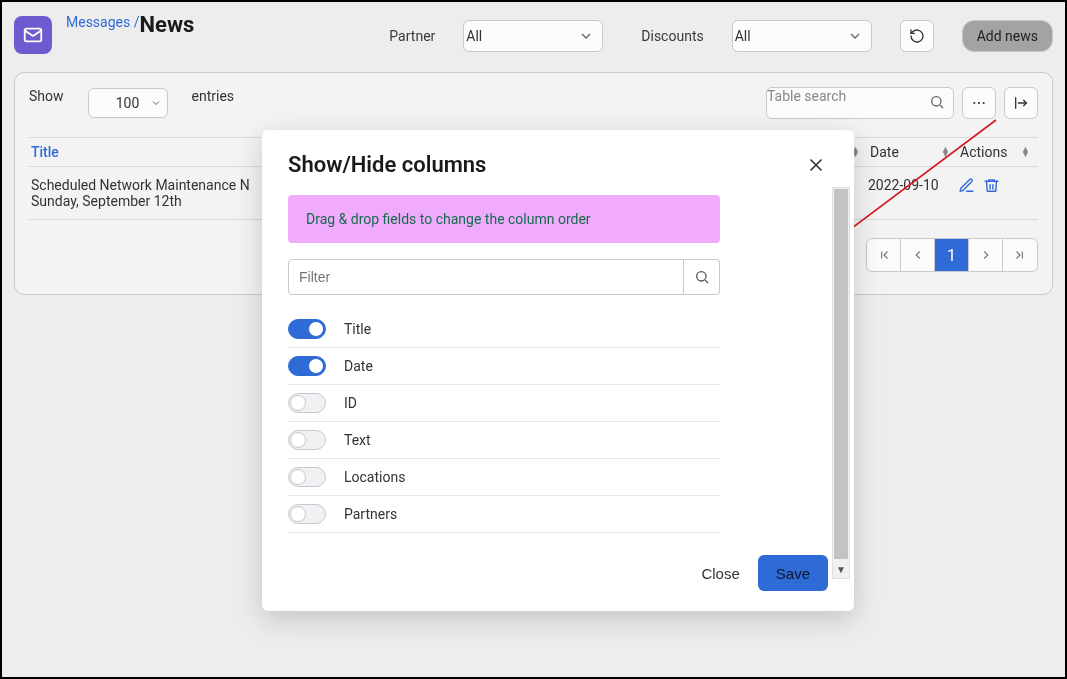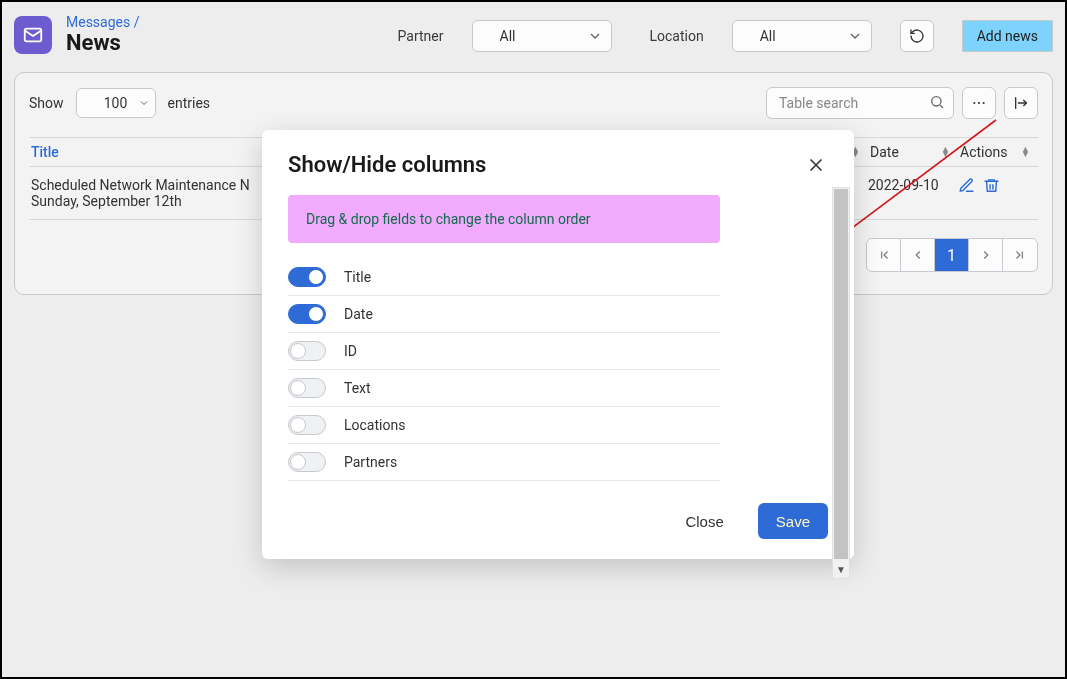--- a/index.html
+++ b/index.html
@@ -6,40 +6,40 @@
   html, body { margin: 0; padding: 0; font-family: -apple-system, BlinkMacSystemFont, "Segoe UI", Roboto, Helvetica, Arial, sans-serif; }
   body { background: #fff; }
   .frame { width: 1067px; height: 679px; position: relative; border: 2px solid #000; background: #fff; overflow: hidden; }
   
   .dim { position: absolute; inset: 0; background: #ededee; }
 
   
   .header { position: absolute; left: 2px; top: 2px; right: 2px; height: 54px; padding: 8px 10px 0 10px; display: flex; align-items: flex-start; }
   .app-icon { width: 38px; height: 38px; border-radius: 8px; background: #6d5bd0; display: flex; align-items: center; justify-content: center; color: #fff; margin-right: 14px; margin-top: 4px; }
   .app-icon svg { width: 22px; height: 22px; }
-  .bc { display: flex; flex-direction: column; }
+  .bc { display: flex; flex-direction: row; }
   .bc-top { font-size: 14px; color: #2f6bd6; margin-top: 2px; }
   .bc-top .slash { color: #2f6bd6; }
   .bc-title { font-size: 22px; font-weight: 700; color: #1a1a1a; margin-top: 0px; }
 
   .header-right { margin-left: auto; display: flex; align-items: center; gap: 28px; margin-top: 8px; }
   .hlabel { font-size: 14px; color: #3a3a3a; margin-left: 10px; }
-  .select { width: 140px; height: 32px; border: 1px solid #c6c9cf; border-radius: 6px; background: #fcfcfd; display: flex; align-items: center; padding: 0 27px; font-size: 14px; color: #333; position: relative; }
+  .select { width: 140px; height: 32px; border: 1px solid #c6c9cf; border-radius: 6px; background: #fcfcfd; display: flex; align-items: center; padding: 0 2px; font-size: 14px; color: #333; position: relative; }
   .select .chev { position: absolute; right: 8px; top: 7px; color: #666; }
   .iconbtn { width: 34px; height: 32px; border: 1px solid #c6c9cf; border-radius: 6px; background: #fcfcfd; display: flex; align-items: center; justify-content: center; color: #333; }
-  .btn { height: 32px; padding: 0 14px; border: 1px solid #c6c9cf; border-radius: 1px; background: #7dd3fc; font-size: 14px; color: #222; display: flex; align-items: center; }
+  .btn { height: 32px; padding: 0 14px; border: 1px solid #c6c9cf; border-radius: 12px; background: #a3a3a3; font-size: 14px; color: #222; display: flex; align-items: center; }
 
   
   .card { position: absolute; left: 12px; right: 12px; top: 70px; border: 1px solid #c6c9cf; border-radius: 10px; background: #f3f3f4; padding: 14px 14px 22px 14px; }
   .card-top { display: flex; align-items: center; }
-  .show-entries { display: flex; align-items: center; gap: 12px; font-size: 14px; color: #333; }
+  .show-entries { display: flex; align-items: flex-start; gap: 24px; font-size: 14px; color: #333; }
   .small-select { width: 80px; height: 30px; border: 1px solid #c6c9cf; border-radius: 6px; background: #fcfcfd; display: flex; align-items: center; justify-content: center; font-size: 14px; color: #333; position: relative; }
   .small-select .chev { position: absolute; right: 5px; top: 7px; color: #666; }
   .card-top-right { margin-left: auto; display: flex; align-items: center; gap: 8px; }
-  .search { width: 188px; height: 32px; border: 1px solid #c6c9cf; border-radius: 6px; background: #fcfcfd; display: flex; align-items: center; padding: 0 12px; font-size: 14px; color: #888; position: relative; }
+  .search { width: 188px; height: 32px; border: 1px solid #c6c9cf; border-radius: 6px; background: #fcfcfd; display: flex; padding: 0 0; font-size: 14px; color: #888; position: relative; }
   .search .sicon { position: absolute; right: 8px; top: 6px; color: #666; }
 
   .tablehdr { margin-top: 18px; display: grid; grid-template-columns: 1fr 110px 90px 80px; border-top: 1px solid #d5d8dd; border-bottom: 1px solid #d5d8dd; padding: 6px 0; font-size: 14px; }
   .th { color: #333; display: flex; align-items: center; padding-left: 2px; }
   .th.sort { color: #2f6bd6; font-weight: 500; }
   .th .sicons { margin-left: auto; margin-right: 8px; color: #888; display: inline-flex; flex-direction: column; line-height: 5px; font-size: 9px; }
   .row { display: grid; grid-template-columns: 1fr 110px 90px 80px; padding: 10px 0 10px 2px; border-bottom: 1px solid #d5d8dd; font-size: 14px; color: #333; }
   .row .title-cell { padding-right: 20px; }
   .row .actions { display: flex; gap: 8px; color: #2f6bd6; justify-content: flex-start; }
   .row .actions svg { width: 17px; height: 17px; }
@@ -65,23 +65,23 @@
   .filter-wrap { margin-top: 16px; display: flex; width: 432px; }
   .filter-input { flex: 1; height: 36px; border: 1px solid #c6c9cf; border-radius: 4px 0 0 4px; font-size: 14px; padding: 0 10px; outline: none; }
   .filter-btn { width: 36px; height: 36px; border: 1px solid #c6c9cf; border-left: none; border-radius: 0 4px 4px 0; display:flex; align-items:center; justify-content:center; color:#555; }
   .col-list { margin-top: 22px; width: 432px; }
   .col-item { display: flex; align-items: center; padding: 8px 0; border-bottom: 1px solid #e6e8ec; font-size: 14px; color: #333; }
   .col-item:first-child { padding-top: 2px; }
   .toggle { width: 38px; height: 20px; border-radius: 20px; border: 1px solid #c6c9cf; background: #f0f1f3; position: relative; margin-right: 18px; flex: 0 0 38px; }
   .toggle .knob { position: absolute; width: 16px; height: 16px; border-radius: 50%; background: #fff; top: 1px; left: 1px; border: 1px solid #c6c9cf; }
   .toggle.on { background: #2f6bd6; border-color: #2f6bd6; }
   .toggle.on .knob { left: auto; right: 1px; border-color: #2f6bd6; }
-  .modal-foot { display: flex; justify-content: flex-end; gap: 20px; padding: 22px 26px 0 26px; }
+  .modal-foot { display: flex; justify-content: flex-end; gap: 4px; padding: 22px 26px 0 26px; }
   .mbtn-close { height: 36px; padding: 0 14px; border: none; background: transparent; font-size: 15px; color: #333; border-radius: 6px; }
-  .mbtn-save { height: 36px; padding: 0 18px; border: none; background: #2f6bd6; color: #fef9c3; font-size: 15px; border-radius: 6px; }
+  .mbtn-save { height: 36px; padding: 0 18px; border: none; background: #2f6bd6; color: #0f172a; font-size: 15px; border-radius: 6px; }
 
   
   .arrow-svg { position: absolute; left: 0; top: 0; pointer-events: none; z-index: 15; }
 </style>
 </head>
 <body>
 
 <div class="frame">
   <div class="dim"></div>
 
@@ -102,21 +102,21 @@
     <div class="header-right">
       <span class="hlabel">Partner</span>
       <div class="select">
         <span>All</span>
         <span class="chev">
           <svg width="16" height="16" viewBox="0 0 24 24" fill="none" stroke="currentColor" stroke-width="2">
               <path d="M6 9l6 6 6-6"></path>
             </svg>
         </span>
       </div>
-      <span class="hlabel">Location</span>
+      <span class="hlabel">Discounts</span>
       <div class="select">
         <span>All</span>
         <span class="chev">
           <svg width="16" height="16" viewBox="0 0 24 24" fill="none" stroke="currentColor" stroke-width="2">
               <path d="M6 9l6 6 6-6"></path>
             </svg>
         </span>
       </div>
       <div class="iconbtn">
         <svg width="16" height="16" viewBox="0 0 24 24" fill="none" stroke="currentColor" stroke-width="2" stroke-linecap="round">
@@ -266,20 +266,29 @@
       </div>
     </div>
     <div class="modal-body">
       <div class="scrollbar">
         <div class="thumb"></div>
         <div class="dnarrow">▼</div>
       </div>
       <div class="banner">
         <span>Drag &amp; drop fields to change the column order</span>
       </div>
+      <div class="filter-wrap">
+        <input class="filter-input" placeholder="Filter" style="">
+        <div class="filter-btn">
+          <svg width="16" height="16" viewBox="0 0 24 24" fill="none" stroke="currentColor" stroke-width="2">
+              <circle cx="11" cy="11" r="7"></circle>
+              <path d="M21 21l-4.3-4.3"></path>
+            </svg>
+        </div>
+      </div>
       <div class="col-list" id="col-list">
           <div class="col-item">
     <div class="toggle on">
               <div class="knob"></div>
             </div>
     <span>Title</span>
           </div>
           <div class="col-item">
     <div class="toggle on">
               <div class="knob"></div>

